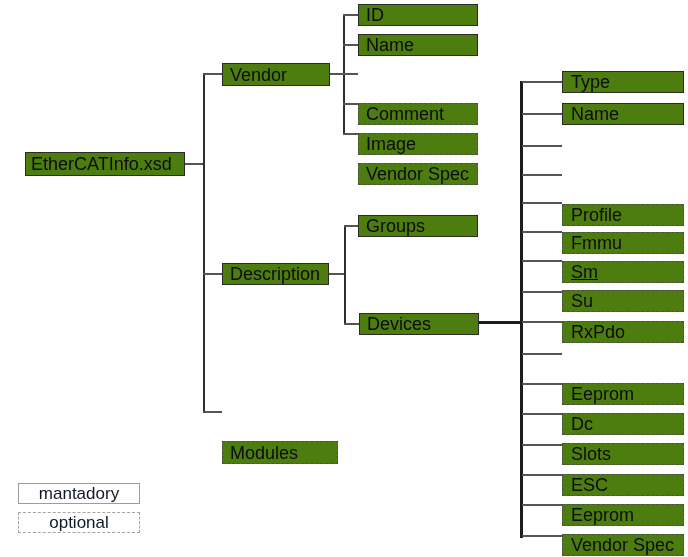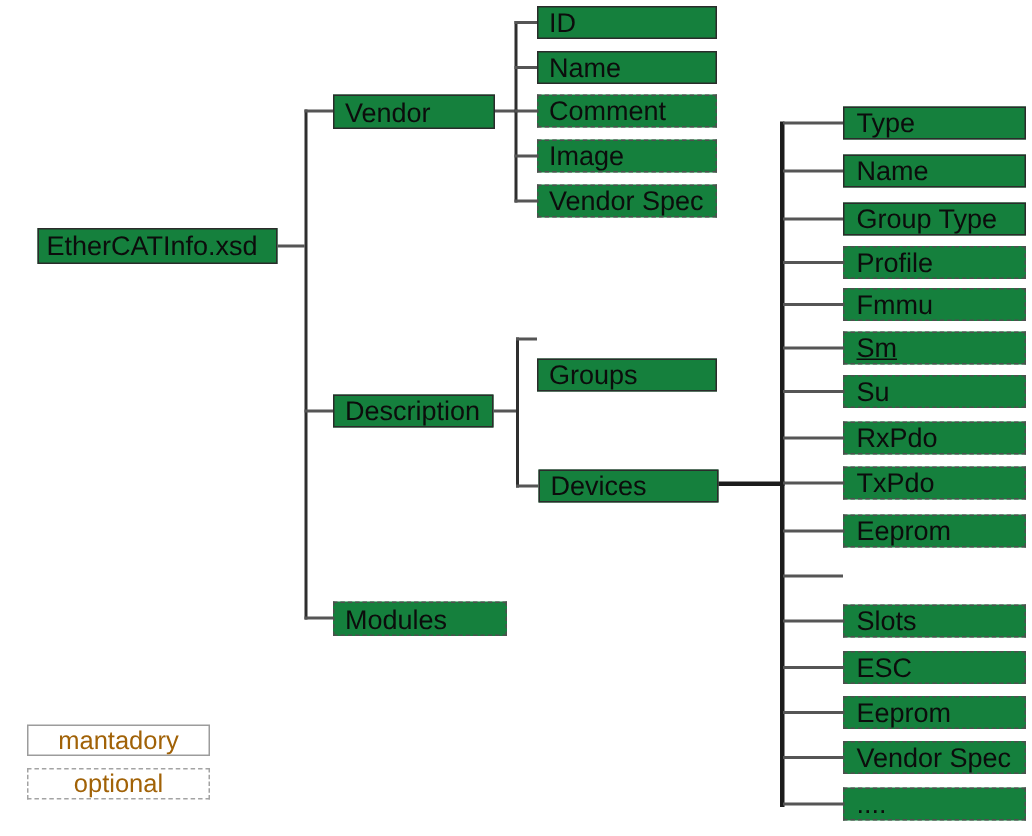--- a/index.html
+++ b/index.html
@@ -1,33 +1,33 @@
 <!DOCTYPE html>
 <html><head>
 <meta charset="utf-8">
 <style>
   html,body{margin:0;padding:0;background:#fff;}
   #canvas{
     position:relative;width:688px;height:557px;background:#ffffff;
     font-family:"Liberation Sans","DejaVu Sans",sans-serif;overflow:hidden;
   }
   .node{
-    position:absolute;box-sizing:border-box;background:#15803d;
+    position:absolute;box-sizing:border-box;background:#4d7c0f;
     border:1.5px solid #2b2b2b;color:#0c0c0c;
     font-size:18px;line-height:1;display:flex;align-items:center;
     padding-left:7px;white-space:nowrap;
   }
-  .node.dashed{border-style:dashed;border-color:#4f4f4f;}
+  .node.dashed{border-style:dashed;border-color:#4f4f4f;margin-top:40px;}
   .rightcol{padding-left:8px;}
   .ln{position:absolute;background:#555555;}
   .trunk{background:#2e2e2e;}
   .strong{background:#1c1c1c;}
   .legend-box{
     position:absolute;box-sizing:border-box;background:#fff;
-    border:1.5px solid #9c9c9c;color:#a16207;font-size:17px;line-height:1;
+    border:1.5px solid #9c9c9c;color:#0f172a;font-size:17px;line-height:1;
     display:flex;align-items:center;justify-content:center;white-space:nowrap;
   }
   .legend-box.dashed{border-style:dashed;border-color:#a3a3a3;}
 </style>
 </head>
 <body>
 
 <div id="canvas">
 
   <div class="node" style="left:25px;top:152px;width:160px;height:24px;padding-left:5px;">EtherCATInfo.xsd</div>
@@ -35,33 +35,32 @@
   <div class="node" style="left:222px;top:63px;width:108px;height:23px;text-align:right;">Vendor</div>
   <div class="node" style="left:222px;top:263px;width:107px;height:22px;">Description</div>
   <div class="node dashed" style="left:222px;top:401px;width:116px;height:23px;">Modules</div>
 
   <div class="node" style="left:358px;top:4px;width:120px;height:22px;">ID</div>
   <div class="node" style="left:358px;top:34px;width:120px;height:22px;">Name</div>
   <div class="node dashed" style="left:358px;top:63px;width:120px;height:22px;">Comment</div>
   <div class="node dashed" style="left:358px;top:93px;width:120px;height:22px;">Image</div>
   <div class="node dashed" style="left:358px;top:123px;width:120px;height:22px;">Vendor Spec</div>
 
-  <div class="node" style="left:358px;top:215px;width:120px;height:22px;margin-top:24px;">Groups</div>
+  <div class="node" style="left:358px;top:215px;width:120px;height:22px;">Groups</div>
   <div class="node" style="left:359px;top:313px;width:120px;height:22px;">Devices</div>
 
   <div class="node rightcol" style="left:562px;top:71px;width:122px;height:22px;">Type</div>
   <div class="node rightcol" style="left:562px;top:103px;width:122px;height:22px;">Name</div>
-  <div class="node rightcol" style="left:562px;top:135px;width:122px;height:22px;">Group Type</div>
   <div class="node rightcol dashed" style="left:562px;top:164px;width:122px;height:22px;">Profile</div>
   <div class="node rightcol dashed" style="left:562px;top:192px;width:122px;height:22px;">Fmmu</div>
   <div class="node rightcol dashed" style="left:562px;top:221px;width:122px;height:22px;text-decoration:underline;">Sm</div>
   <div class="node rightcol dashed" style="left:562px;top:250px;width:122px;height:22px;">Su</div>
   <div class="node rightcol dashed" style="left:562px;top:281px;width:122px;height:22px;">RxPdo</div>
-  <div class="node rightcol dashed" style="left:562px;top:311px;width:122px;height:22px;">TxPdo</div>
   <div class="node rightcol dashed" style="left:562px;top:343px;width:122px;height:22px;">Eeprom</div>
+  <div class="node rightcol dashed" style="left:562px;top:373px;width:122px;height:22px;">Dc</div>
   <div class="node rightcol dashed" style="left:562px;top:403px;width:122px;height:22px;">Slots</div>
   <div class="node rightcol dashed" style="left:562px;top:434px;width:122px;height:22px;">ESC</div>
   <div class="node rightcol dashed" style="left:562px;top:464px;width:122px;height:22px;">Eeprom</div>
   <div class="node rightcol dashed" style="left:562px;top:494px;width:122px;height:22px;">Vendor Spec</div>
   <div class="node rightcol dashed" style="left:562px;top:525px;width:122px;height:22px;">....</div>
 
   <div class="ln" style="left:185px;top:163px;width:18px;height:2px;"></div>
   <div class="ln trunk" style="left:203px;top:73px;width:2px;height:340px;"></div>
   <div class="ln" style="left:203px;top:73px;width:19px;height:2px;"></div>
   <div class="ln" style="left:203px;top:273px;width:19px;height:2px;"></div>

